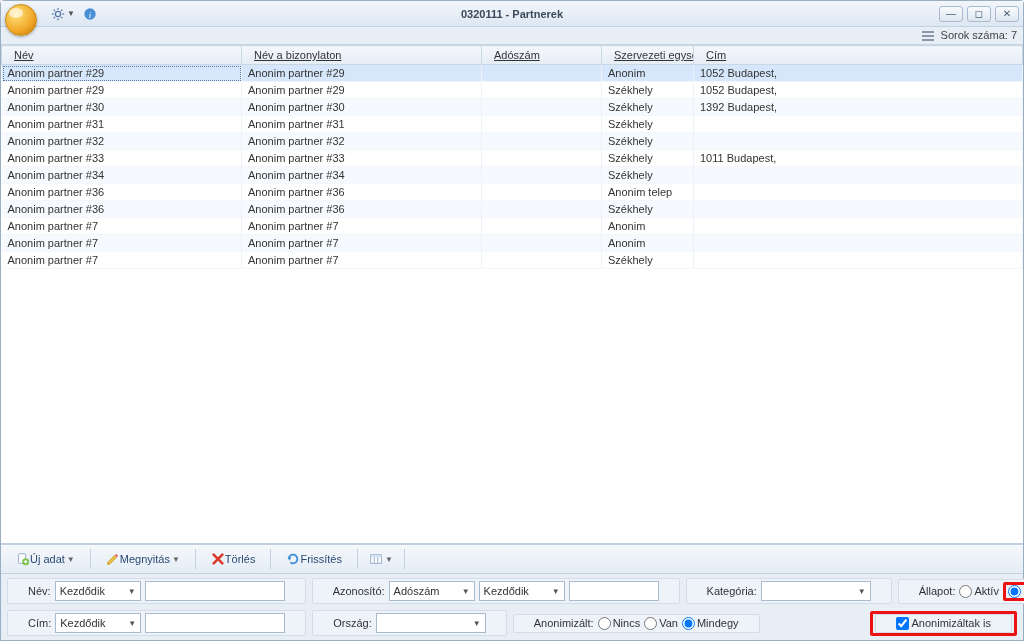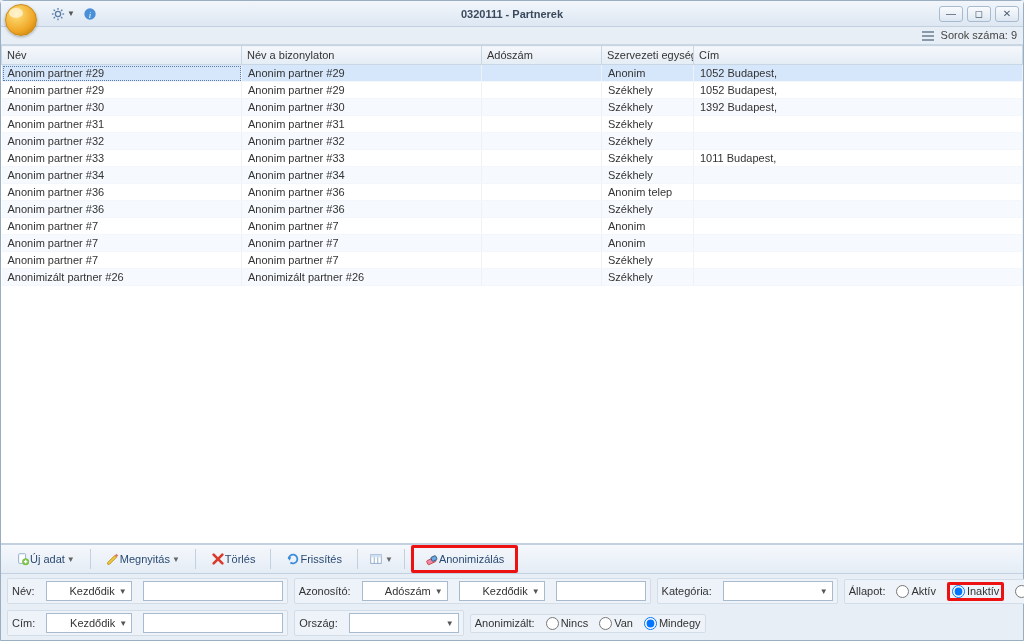--- a/index.html
+++ b/index.html
@@ -10,38 +10,38 @@
   .title-orb::after{content:""; position:absolute; top:3px; left:3px; width:14px; height:10px; border-radius:50%; background:rgba(255,255,255,.6);}
   .title-icons { display: flex; gap: 8px; margin-left: 6px; align-items: center; }
   .gear-dd { font-size: 8px; color:#555; margin-left:2px;}
   .title-text { position: absolute; left: 50%; transform: translateX(-50%); font-weight: bold; color: #3a4a5c; }
   .win-controls { margin-left: auto; display: flex; gap: 4px; }
   .win-btn { width: 24px; height: 16px; background: linear-gradient(#f9fbfd,#dde7f2); border: 1px solid #a8bbce; border-radius: 3px; display:flex; align-items:center; justify-content:center; font-size:10px; color:#4a5b6d; cursor:pointer; }
   .row-count-bar { height: 18px; background: #e8eef5; text-align: right; padding: 2px 6px; font-size: 11px; color:#444; border-bottom:1px solid #c9d6e4;}
   .row-count-bar .lines-icon{ display:inline-block; vertical-align:middle; margin-right:4px;}
   .grid { flex: 1; background: #fff; overflow: auto; border-bottom:1px solid #c2d0e0;}
   table { border-collapse: collapse; width: 100%; table-layout: fixed; }
-  th { background: linear-gradient(#f5f8fc,#e4ecf5); text-align: left; font-weight: normal; padding: 3px 5px; border: 1px solid #c9d6e4; color:#333; font-size:11px; white-space:nowrap; overflow:hidden;}
+  th { background: linear-gradient(#f5f8fc,#e4ecf5); text-align: left; font-weight: normal; padding: 3px 12px; border: 1px solid #c9d6e4; color:#333; font-size:11px; white-space:nowrap; overflow:hidden;text-decoration:underline;}
   td { padding: 2px 6px; border-right: 1px solid #eef2f7; border-bottom: 1px solid #f3f6fa; white-space: nowrap; overflow:hidden;}
   tbody tr:nth-child(odd){ background:#f6f9fd;}
   tbody tr:nth-child(even){ background:#ffffff;}
   tbody tr.selected { background:#d6e7fb !important; }
   tbody tr.selected td:first-child{ outline:1px dotted #5a7da8; outline-offset:-2px;}
   .col-nev{width:240px;} .col-bizon{width:240px;} .col-ado{width:120px;} .col-szerv{width:92px;} .col-cim{width:auto;margin-left:15px;}
   .toolbar { height: 30px; background: linear-gradient(#f5f8fc,#e4ecf5); border-top:1px solid #c2d0e0; border-bottom:1px solid #c2d0e0; display:flex; align-items:center; padding:0 6px; gap:2px;}
   .tbtn { display:flex; align-items:center; padding:3px 8px; border:1px solid transparent; border-radius:3px; cursor:pointer; color:#2b4a72;}
   .tbtn .dd{font-size:8px; color:#666; margin-left:2px;}
   .tsep{width:1px; height:20px; background:#c2d0e0; margin:0 4px;}
   .highlight-red{ border:3px solid #e11; border-radius:2px; padding:0 2px;}
   .filterbar { background:#e8eef5; padding:4px 6px; display:flex; flex-direction:column; gap:6px; }
   .filter-row{ display:flex; align-items:center; gap:6px; flex-wrap:nowrap;}
-  .fgroup{ display:flex; align-items:center; gap:11px; background:#eef3f9; padding:2px 4px; border:1px solid #d3dde8; border-radius:2px;}
+  .fgroup{ display:flex; align-items:center; gap:4px; background:#eef3f9; padding:2px 20px; border:1px solid #d3dde8; border-radius:2px;}
   .fgroup > label{ color:#333;}
   .combo, .txt { height:20px; border:1px solid #a8bbce; background:#fff; font-size:11px; padding:1px 4px;}
-  .combo{ display:flex; align-items:center; justify-content:flex-end; cursor:pointer;}
+  .combo{ display:flex; align-items:center; justify-content:space-between; cursor:pointer;}
   .combo .arrow{font-size:8px; color:#555; margin-left:4px;}
   .radio{ display:flex; align-items:center; gap:2px; cursor:pointer;}
   .radio input{margin:0;}
   .chk{display:flex; align-items:center; gap:3px; cursor:pointer;}
   .chk input{margin:0;} .w-comb-md{width:86px;}
   svg{display:block;}
   .ic{width:14px;height:14px;display:inline-block;}
 </style>
 </head>
 <body>
@@ -86,21 +86,21 @@
   <div class="row-count-bar">
     <span class="lines-icon">
       <svg width="12" height="10" viewBox="0 0 12 10">
           <g stroke="#6a7c90" stroke-width="1.5">
             <line x1="0" y1="1" x2="12" y2="1"></line>
             <line x1="0" y1="5" x2="12" y2="5"></line>
             <line x1="0" y1="9" x2="12" y2="9"></line>
           </g>
         </svg>
     </span>
-    <span>Sorok száma: 9</span>
+    <span>Sorok száma: 7</span>
   </div>
 
   <div class="grid">
     <table>
       <thead>
         <tr>
           <th class="col-nev">Név</th>
           <th class="col-bizon">Név a bizonylaton</th>
           <th class="col-ado">Adószám</th>
           <th class="col-szerv">Szervezeti egység</th>
@@ -185,27 +185,20 @@
             <td>Anonim</td>
             <td></td>
           </tr>
           <tr>
             <td>Anonim partner #7</td>
             <td>Anonim partner #7</td>
             <td></td>
             <td>Székhely</td>
             <td></td>
           </tr>
-          <tr>
-            <td>Anonimizált partner #26</td>
-            <td>Anonimizált partner #26</td>
-            <td></td>
-            <td>Székhely</td>
-            <td></td>
-          </tr>
         </tbody>
     </table>
   </div>
 
   <div class="toolbar">
     <div class="tbtn">
       <span class="ic">
           <svg viewBox="0 0 16 16">
             <rect x="3" y="2" width="8" height="11" rx="1" fill="#fff" stroke="#8aa6c4"></rect>
             <circle cx="11" cy="11" r="4" fill="#7cc24a"></circle>
@@ -253,31 +246,20 @@
           <svg viewBox="0 0 16 16">
             <rect x="2" y="3" width="12" height="10" fill="#fff" stroke="#8aa6c4"></rect>
             <line x1="6" y1="3" x2="6" y2="13" stroke="#8aa6c4"></line>
             <line x1="10" y1="3" x2="10" y2="13" stroke="#8aa6c4"></line>
             <rect x="2" y="3" width="12" height="3" fill="#cfe0f2"></rect>
           </svg>
         </span>
       <span class="dd">▼</span>
     </div>
     <div class="tsep"></div>
-    <span class="highlight-red">
-      <div class="tbtn">
-        <span class="ic">
-            <svg viewBox="0 0 16 16">
-              <rect x="2" y="8" width="10" height="5" rx="1" transform="rotate(-25 7 10)" fill="#f08aa8" stroke="#c44"></rect>
-              <rect x="7" y="5" width="6" height="5" rx="1" transform="rotate(-25 10 7)" fill="#6aa8e6" stroke="#357"></rect>
-            </svg>
-          </span>
-        <span>Anonimizálás</span>
-      </div>
-    </span>
   </div>
 
   <div class="filterbar">
     <div class="filter-row">
       <div class="fgroup">
         <label>Név:</label>
         <div class="combo w-comb-md">
             <span>Kezdődik</span>
             <span class="arrow">▼</span>
           </div>
@@ -346,15 +328,23 @@
         <label class="radio">
             <input type="radio" name="korl" style="">
             <span>Van</span>
           </label>
         <label class="radio">
             <input type="radio" name="korl" checked="" style="">
             <span>Mindegy</span>
           </label>
       </div>
       <div style="flex:1"></div>
+      <span class="highlight-red">
+        <div class="fgroup" style="background:#eef3f9;">
+          <label class="chk">
+              <input type="checkbox" checked="" style="">
+              <span>Anonimizáltak is</span>
+            </label>
+        </div>
+      </span>
     </div>
   </div>
 </div>
 
 </body></html>

